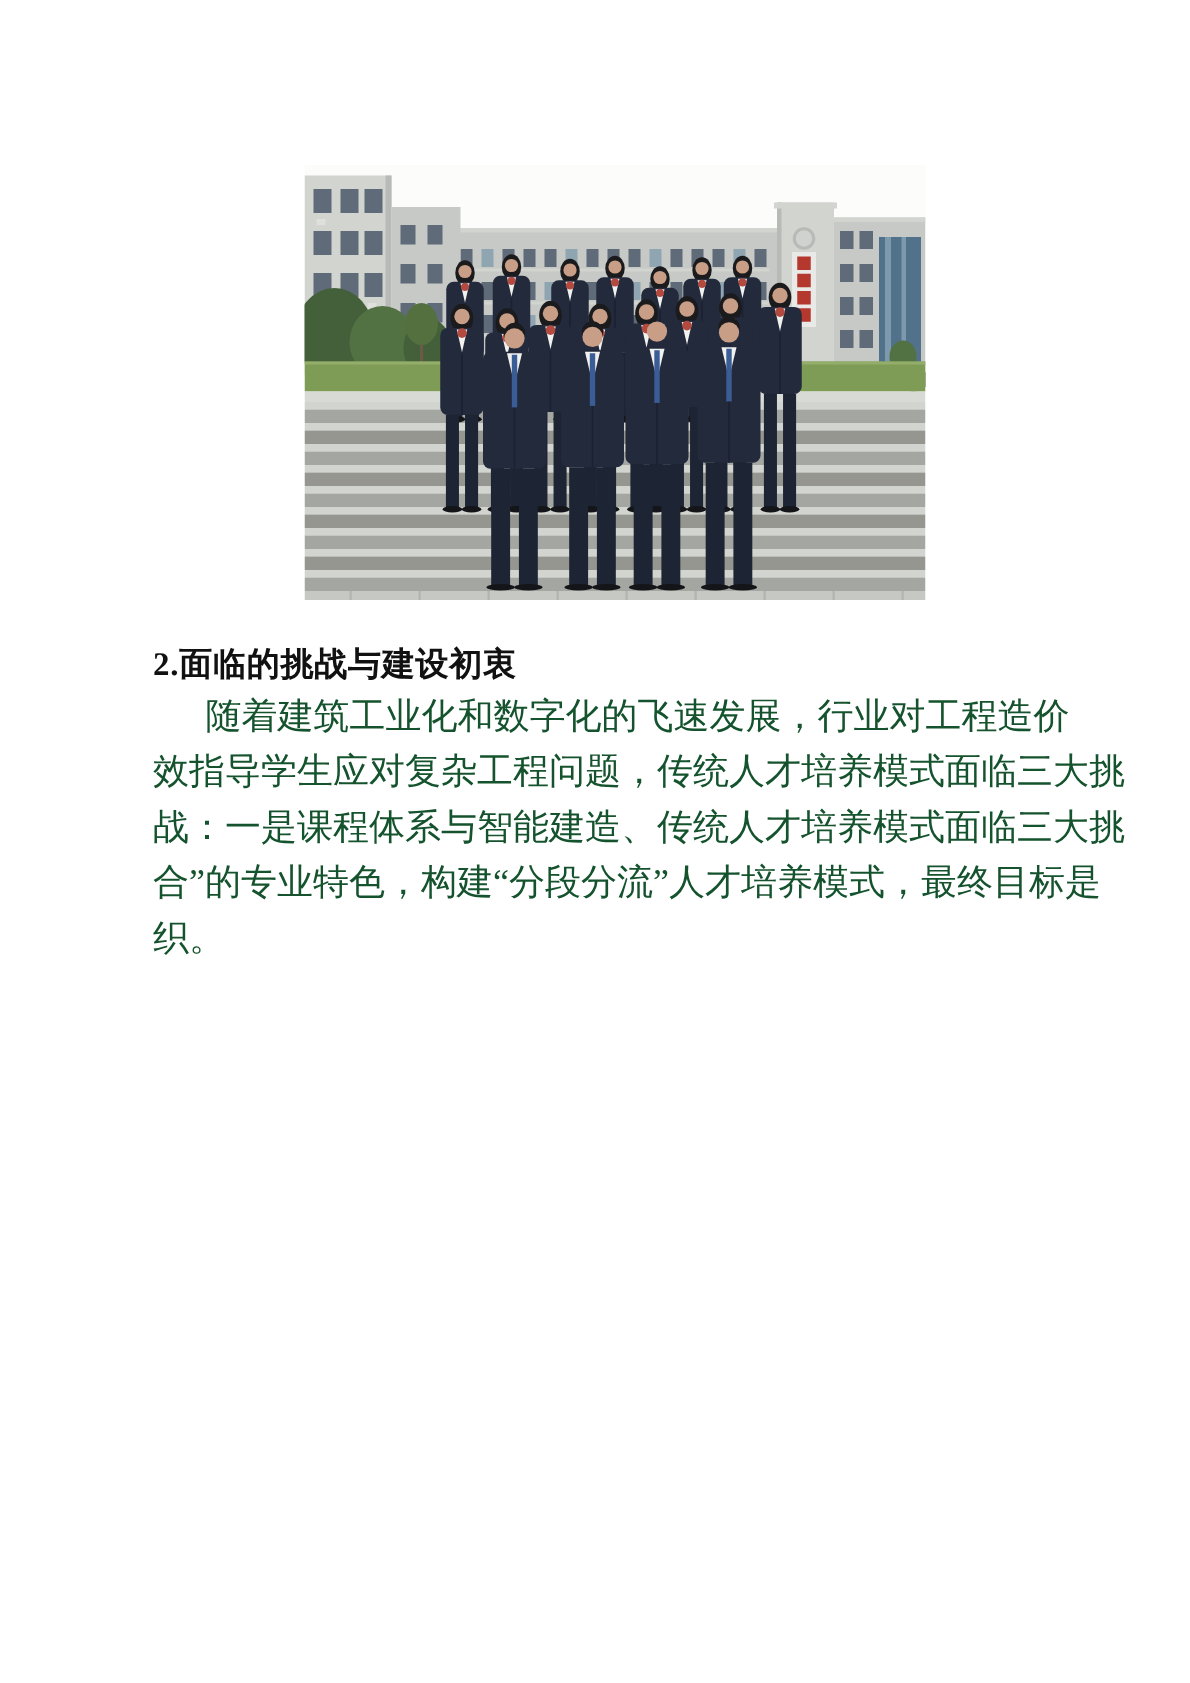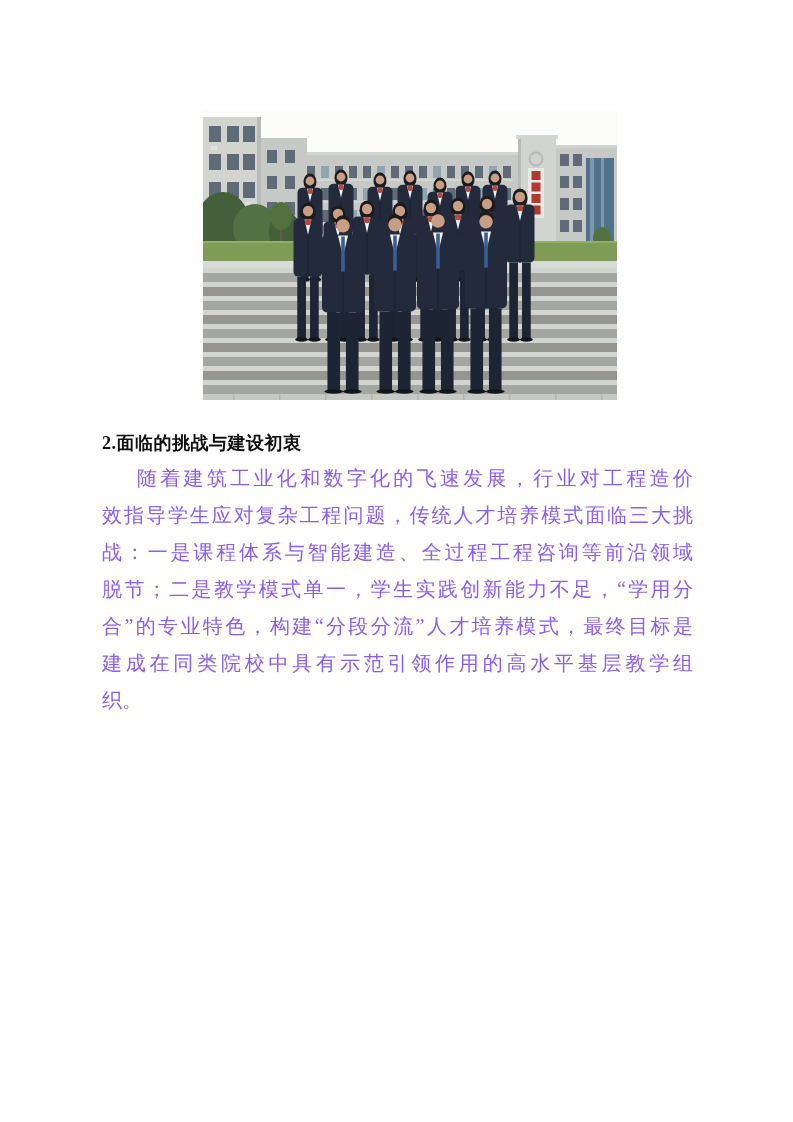--- a/index.html
+++ b/index.html
@@ -13,30 +13,30 @@
   .photo{
     position:absolute;left:203px;top:110px;width:414px;height:290px;
     margin:0;padding:0;
   }
   .photo svg{display:block;width:414px;height:290px;}
   .text-col{
     position:absolute;left:102px;top:400px;width:591px;
   }
   .heading{
     margin:26px 0 0 0;
-    font-size:18px;line-height:34px;font-weight:700;
+    font-size:22px;line-height:34px;font-weight:700;
     letter-spacing:0.5px;
     color:#111111;
   }
   .para-line{
-    font-size:20px;line-height:37px;height:37px;
+    font-size:24px;line-height:37px;height:37px;
     text-align:justify;text-align-last:justify;
     text-justify:inter-ideograph;
     white-space:nowrap;
-    color:#8b5cf6;
+    color:#14532d;
   }
   .para-line.last{text-align-last:left;}
   .para-line.indent{text-indent:35px;}
 </style>
 </head>
 <body>
 
 <div class="page">
 
   <figure class="photo">
@@ -370,21 +370,19 @@
         <ellipse cx="273.76" cy="281.5" rx="9.45" ry="2.2" fill="#141519"></ellipse>
         <ellipse cx="292.24" cy="281.5" rx="9.45" ry="2.2" fill="#141519"></ellipse>
       </svg>
   </figure>
 
   <div class="text-col">
     <h2 class="heading">2.面临的挑战与建设初衷</h2>
     <div id="paragraphs">
         <div class="para-line indent">随着建筑工业化和数字化的飞速发展，行业对工程造价</div>
         <div class="para-line">效指导学生应对复杂工程问题，传统人才培养模式面临三大挑</div>
-        <div class="para-line">战：一是课程体系与智能建造、全过程工程咨询等前沿领域</div>
-        <div class="para-line">脱节；二是教学模式单一，学生实践创新能力不足，“学用分</div>
+        <div class="para-line">战：一是课程体系与智能建造、传统人才培养模式面临三大挑</div>
         <div class="para-line">合”的专业特色，构建“分段分流”人才培养模式，最终目标是</div>
-        <div class="para-line">建成在同类院校中具有示范引领作用的高水平基层教学组</div>
         <div class="para-line last">织。</div>
       </div>
   </div>
 
 </div>
 
 </body></html>

